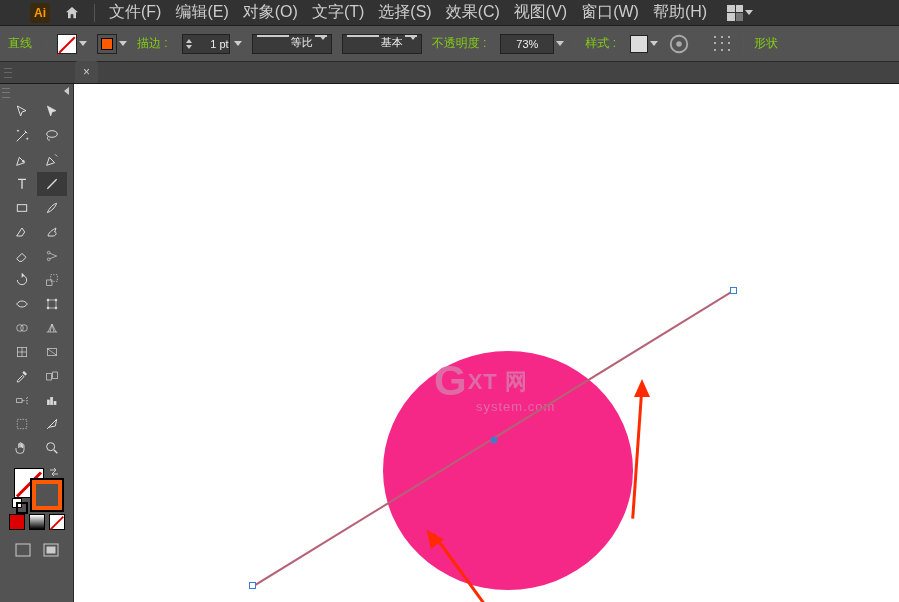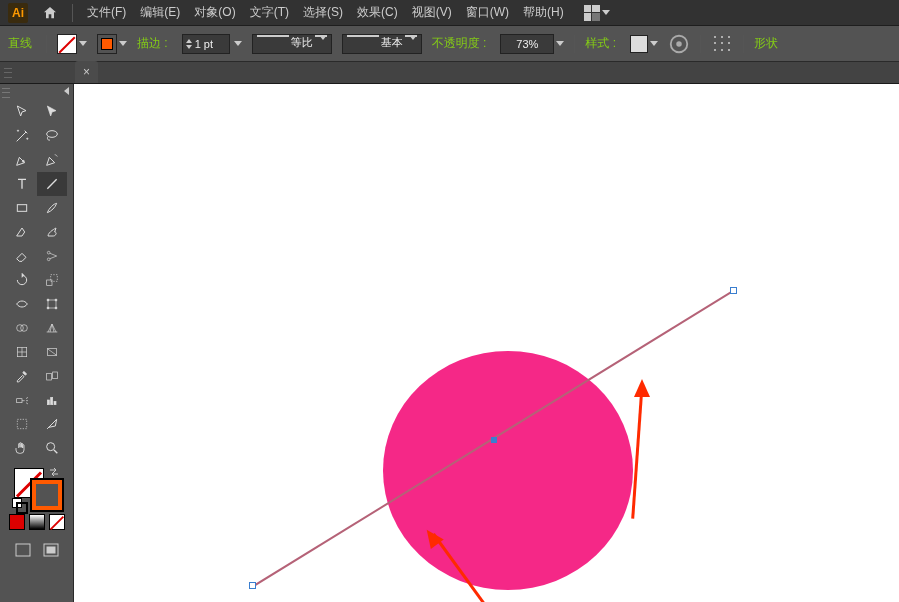--- a/index.html
+++ b/index.html
@@ -1,44 +1,44 @@
 <!DOCTYPE html>
 <html><head>
 <meta charset="utf-8">
 <style>
 * { margin: 0; padding: 0; box-sizing: border-box; font-family: "Microsoft YaHei", sans-serif; }
 body { background: #4b4b4b; width: 899px; height: 602px; overflow: hidden; font-size: 12px; color: #ccc; }
 
 
 .menubar { height: 26px; background: #323232; display: flex; align-items: center; padding: 0 8px; gap: 14px; border-bottom: 1px solid #1e1e1e; }
-.ai-logo { width: 20px; height: 20px; background: #3a2b0e; display: flex; align-items: center; justify-content: center; color: #ff9a00; font-weight: bold; font-size: 12px; border-radius: 2px; }
+.ai-logo { width: 20px; height: 20px; background: #3a2b0e; display: flex; align-items: center; justify-content: center; color: #ff9a00; font-weight: bold; font-size: 12px; border-radius: 2px; margin-left: 22px; }
 .home-icon { width: 16px; height: 16px; fill: #ccc; cursor: pointer; }
 .divider { width: 1px; height: 18px; background: #555; }
-.menu-item { font-size: 12px; color: #ccc; cursor: pointer; }
+.menu-item { font-size: 16px; color: #ccc; cursor: pointer; }
 .workspace-switcher { width: 30px; height: 18px; display: flex; align-items: center; gap: 2px; cursor: pointer; margin-left: 6px; }
 .ws-grid { width: 16px; height: 16px; display: grid; grid-template-columns: 1fr 1fr; grid-template-rows: 1fr 1fr; gap: 1px; }
 .ws-grid span { background: #ccc; }
 .ws-grid span:nth-child(4) { background: #777; }
 .tri-down { width: 0; height: 0; border-left: 4px solid transparent; border-right: 4px solid transparent; border-top: 5px solid #ccc; }
 
 
 .controlbar { height: 36px; background: #535353; border-bottom: 1px solid #2a2a2a; display: flex; align-items: center; padding: 0 8px; gap: 10px; font-size: 12px; }
 .ctrl-label { color: #84cc16; margin-right: 4px; }
 .swatch { width: 20px; height: 20px; border: 1px solid #222; display: inline-block; position: relative; }
 .swatch.no-fill { background: #fff; }
 .swatch.no-fill::after { content: ""; position: absolute; left: -2px; right: -2px; top: 50%; border-top: 2px solid #d00; transform: rotate(-45deg); }
 .swatch.orange { background: #ff5a00; box-shadow: inset 0 0 0 3px #535353, inset 0 0 0 4px #000; }
 .mini-drop { display: flex; align-items: center; gap: 2px; cursor: pointer; }
 .stroke-field { display: flex; align-items: center; gap: 4px; }
 .num-input { width: 48px; height: 20px; background: #3a3a3a; border: 1px solid #222; display: flex; align-items: center; }
 .num-btn { width: 12px; height: 18px; display: flex; flex-direction: column; justify-content: center; align-items: center; gap: 2px; }
 .num-btn span { width: 0; height: 0; border-left: 3px solid transparent; border-right: 3px solid transparent; }
 .num-btn .up { border-bottom: 4px solid #ccc; }
 .num-btn .down { border-top: 4px solid #ccc; }
-.num-val { flex: 1; text-align: left; color: #eee; font-size: 11px; }
+.num-val { flex: 1; text-align: right; color: #eee; font-size: 11px; }
 .profile-box { width: 80px; height: 20px; background: #3a3a3a; border: 1px solid #222; display: flex; align-items: flex-start; position: relative; cursor: pointer; }
 .profile-line { flex: 1; height: 2px; background: #ccc; margin: 0 4px; }
 .profile-lbl { position: absolute; right: 16px; font-size: 11px; color: #eee; background: #3a3a3a; padding: 0 2px; }
 .opacity-box { width: 54px; height: 20px; background: #3a3a3a; border: 1px solid #222; display: flex; align-items: center; justify-content: center; color: #eee; font-size: 11px; cursor: pointer; }
 .style-swatch { width: 18px; height: 18px; background: #ddd; border: 1px solid #222; }
 .icon-btn { width: 22px; height: 22px; display: flex; align-items: center; justify-content: center; cursor: pointer; color: #aaa; }
 .icon-grid9 { width: 18px; height: 18px; display: grid; grid-template-columns: repeat(3,1fr); grid-template-rows: repeat(3,1fr); gap: 2px; }
 .icon-grid9 span { width: 2px; height: 2px; background: #ccc; border-radius: 50%; margin: auto; }
 
 
@@ -421,20 +421,24 @@
             <rect x="4" y="4" width="8" height="6"></rect>
           </svg>
         </div>
     </div>
   </div>
 
   <div class="canvas-wrap">
     <div class="artboard">
       <div class="circle"></div>
 
+      <div class="watermark">
+        <span class="g">G</span><span>XT 网</span>
+        <span class="sub">system.com</span>
+      </div>
 
       <div class="line-seg" style="left:178px; top:502px; width:564px; transform:rotate(-31.6deg);"></div>
 
       <div class="sel-handle" style="left:175px; top:498px;"></div>
       <div class="sel-handle" style="left:656px; top:203px;"></div>
       <div class="sel-center" style="left:417px; top:353px;"></div>
 
       <div class="arrow-red" style="left:560px; top:295px; width:20px; height:140px;">
         <div class="shaft" style="left:6px; top:14px; width:3px; height:126px; transform:rotate(4deg); transform-origin:top;"></div>
         <div class="head" style="left:0; top:0; border-left:8px solid transparent; border-right:8px solid transparent; border-bottom:18px solid #ff2a00;"></div>

